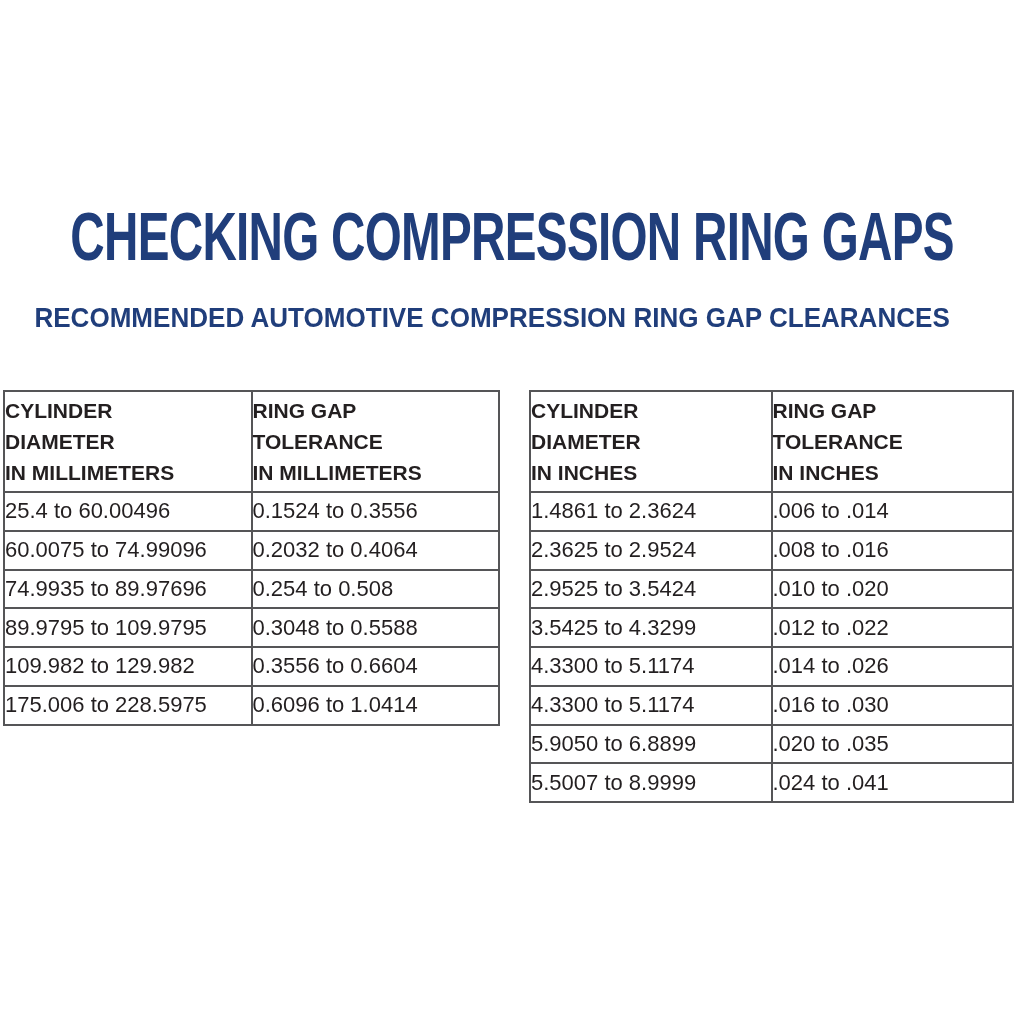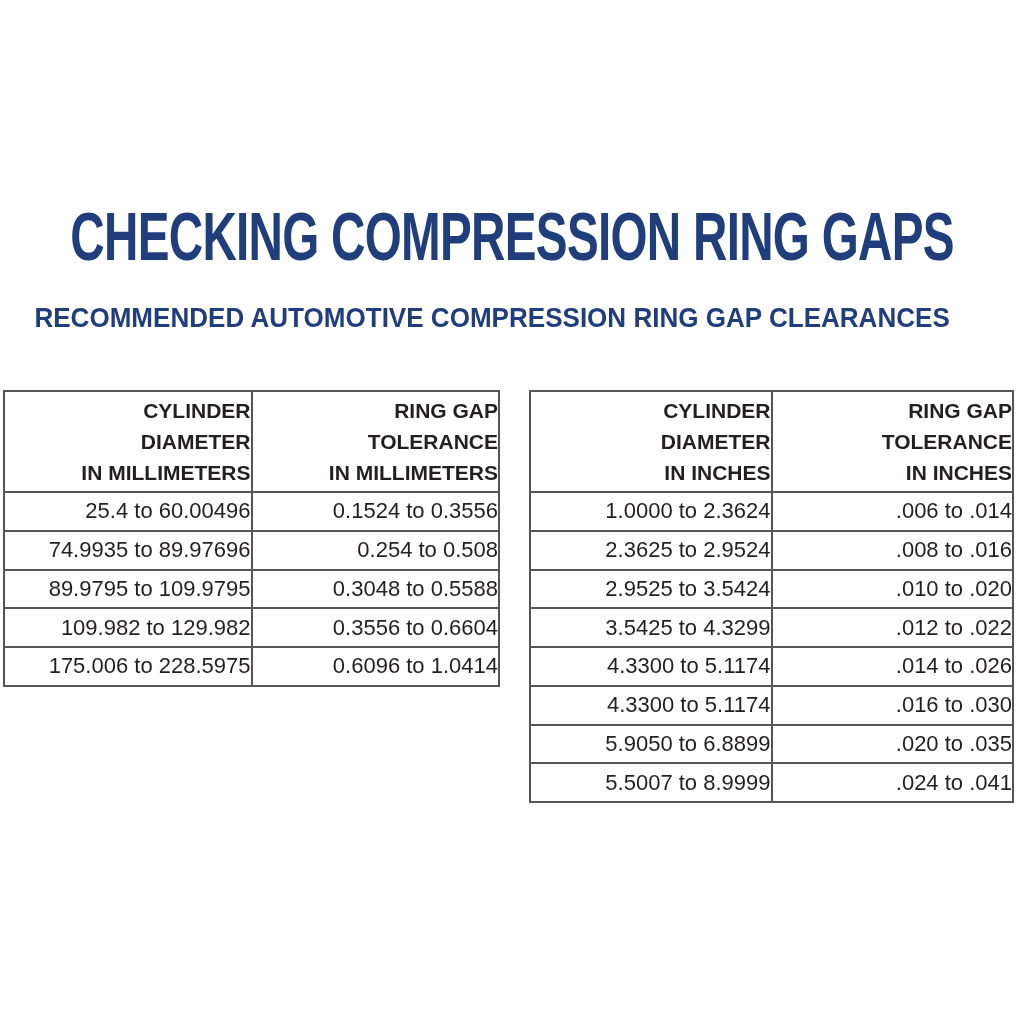--- a/index.html
+++ b/index.html
@@ -60,21 +60,21 @@
   table.spec-table {
     position: absolute; top: 0;
     border-collapse: collapse;
     table-layout: fixed;
     background: var(--bg);
   }
   .table-metric { left: 3px;   width: 497px; }
   .table-inch   { left: 529px; width: 485px; }
   .spec-table th, .spec-table td {
     border: 2px solid var(--border);
-    text-align: right;
+    text-align: left;
     vertical-align: middle;
     color: var(--text);
     padding: 0;
     width: 50%;
   }
   .spec-table th {
     height: 101px;
     font-size: 21px;
     font-weight: bold;
     line-height: 31px;
@@ -113,20 +113,24 @@
 TOLERANCE
 IN MILLIMETERS</th>
         </tr>
       </thead>
       <tbody>
         <tr>
           <td>25.4 to 60.00496</td>
           <td>0.1524 to 0.3556</td>
         </tr>
         <tr>
+          <td>60.0075 to 74.99096</td>
+          <td>0.2032 to 0.4064</td>
+        </tr>
+        <tr>
           <td>74.9935 to 89.97696</td>
           <td>0.254 to 0.508</td>
         </tr>
         <tr>
           <td>89.9795 to 109.9795</td>
           <td>0.3048 to 0.5588</td>
         </tr>
         <tr>
           <td>109.982 to 129.982</td>
           <td>0.3556 to 0.6604</td>
@@ -144,21 +148,21 @@
           <th>CYLINDER
 DIAMETER
 IN INCHES</th>
           <th>RING GAP
 TOLERANCE
 IN INCHES</th>
         </tr>
       </thead>
       <tbody>
         <tr>
-          <td>1.0000 to 2.3624</td>
+          <td>1.4861 to 2.3624</td>
           <td>.006 to .014</td>
         </tr>
         <tr>
           <td>2.3625 to 2.9524</td>
           <td>.008 to .016</td>
         </tr>
         <tr>
           <td>2.9525 to 3.5424</td>
           <td>.010 to .020</td>
         </tr>

